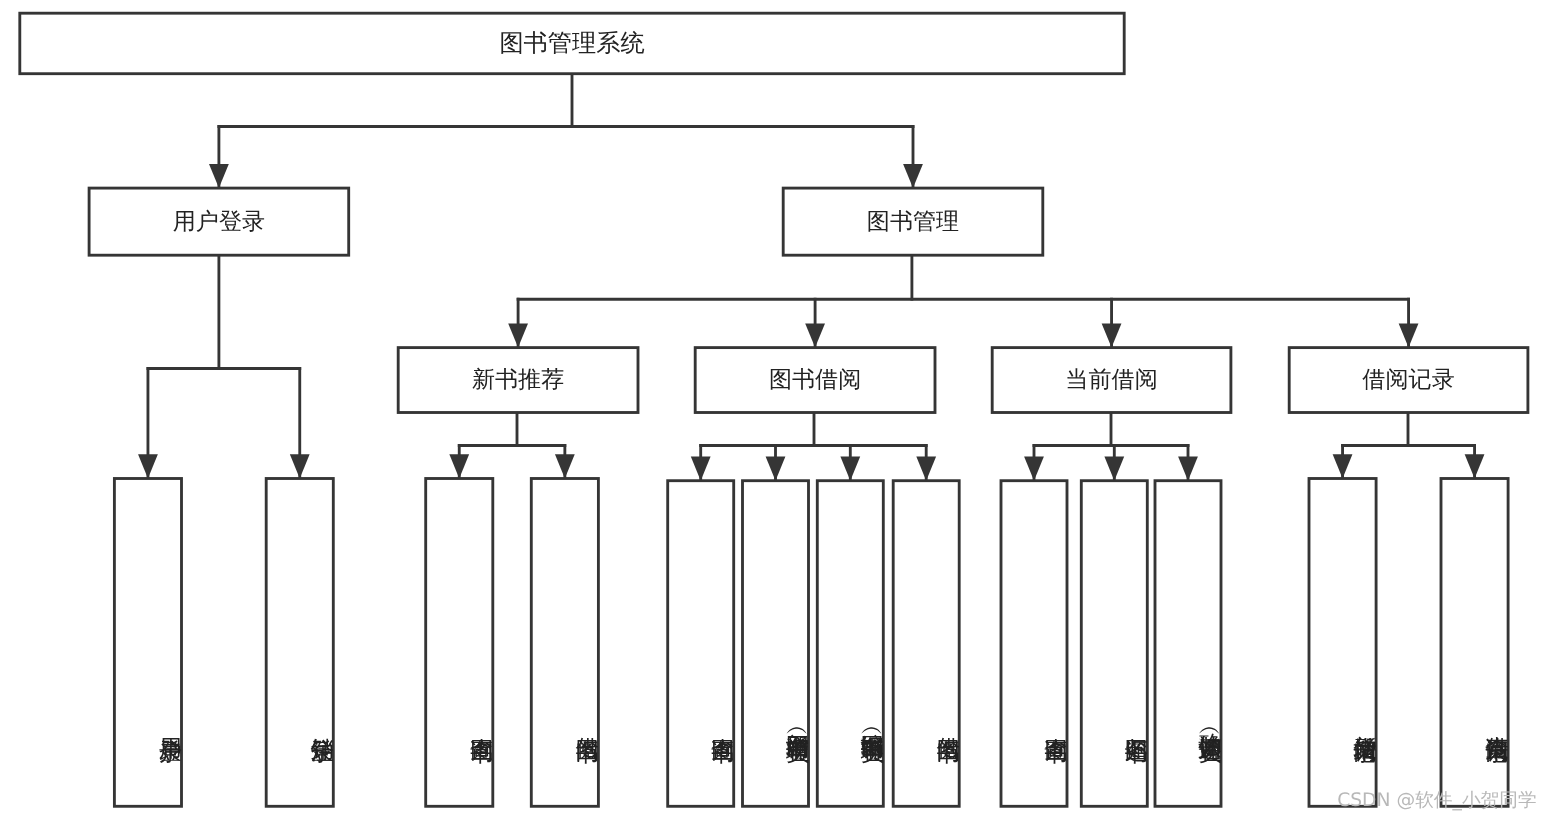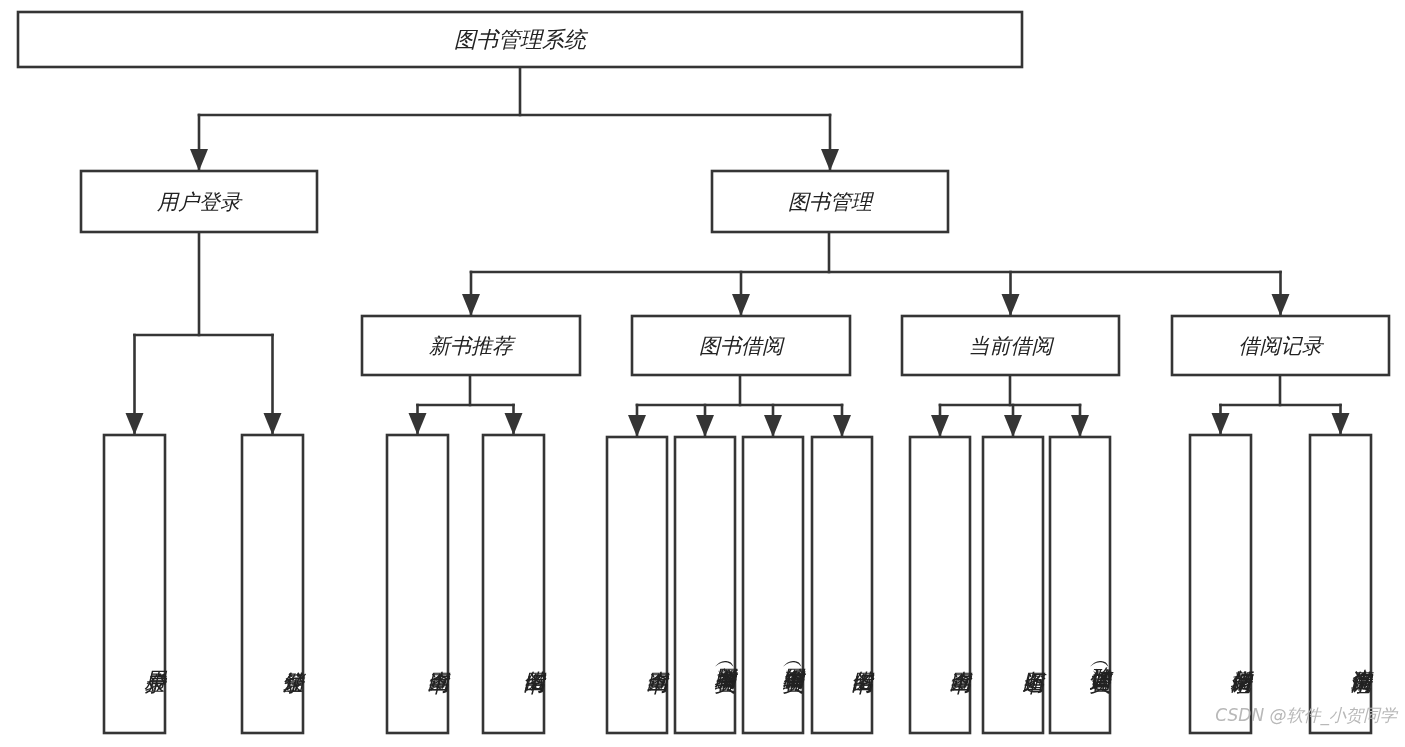--- a/index.html
+++ b/index.html
@@ -11,21 +11,20 @@
     width: 1405px;
     height: 747px;
     font-family: "DejaVu Sans", "Liberation Sans", sans-serif;
     overflow: hidden;
   }
   #diagram-root {
     position: relative;
     width: 1405px;
     height: 747px;
     background: #ffffff;
-    font-style: italic;
   }
   svg#flow-svg {
     position: absolute;
     left: 0;
     top: 0;
     width: 1405px;
     height: 747px;
   }
   .node-box {
     fill: #ffffff;
@@ -67,21 +66,21 @@
     letter-spacing: 1px;
     display: flex;
     align-items: flex-start;
     justify-content: center;
     white-space: nowrap;
     pointer-events: none;
   }
   .watermark {
     position: absolute;
     right: 8px;
-    bottom: 20px;
+    bottom: 8px;
     font-family: "DejaVu Sans", "Liberation Sans", sans-serif;
     font-size: 17px;
     color: #b8b8b8;
     white-space: nowrap;
   }
 </style>
 </head>
 <body>
 
 <div id="diagram-root">

